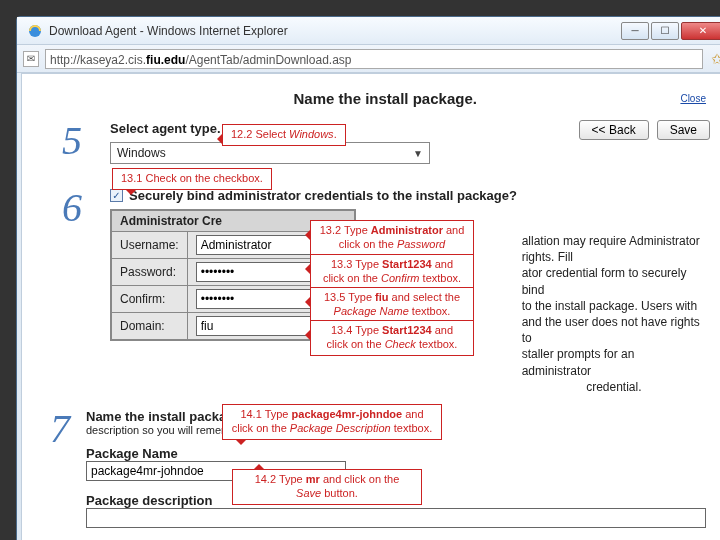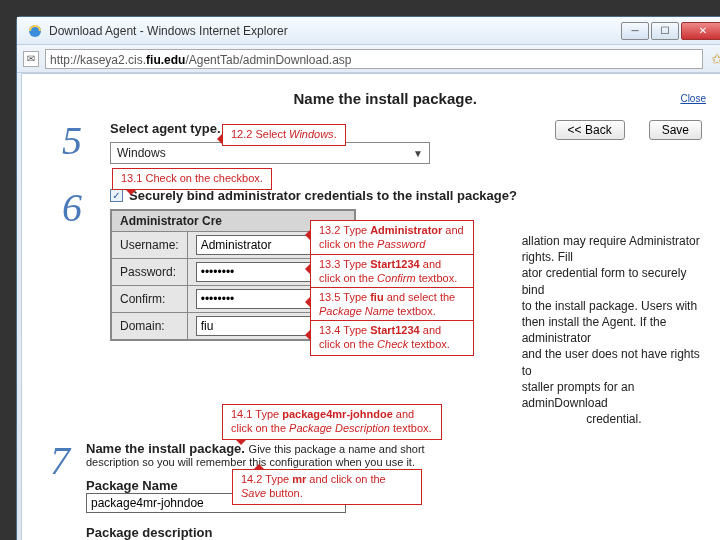--- a/index.html
+++ b/index.html
@@ -40,21 +40,21 @@
   .url-box .host { color:#000; font-weight:600; }
   .star-icon { width:16px;height:16px;color:#c93;font-size:14px;text-align:center;}
   .content {
     background: #fff; margin: 0 4px 4px 4px; height: 472px;
     border: 1px solid #c0cedd; padding: 10px 20px 0 28px;
     position: relative; overflow: hidden;
   }
   .header-row { display:flex; align-items:center; margin: 6px 0 14px 0; }
   .header-title { flex:1; text-align:center; font-size:15px; font-weight:700; color:#222; }
   .close-link { color:#1a4aa8; font-size:10px; text-decoration:underline; cursor:pointer; }
-  .top-buttons { position:absolute; top:46px; right:24px; display:flex; gap:24px; }
+  .top-buttons { position:absolute; top:46px; right:16px; display:flex; gap:8px; }
   .btn {
     font-size:12px; padding:2px 12px; background:linear-gradient(#fefefe,#e6e6e6);
     border:1px solid #888; border-radius:3px; cursor:pointer;
   }
   .step { display:flex; align-items:flex-start; gap:16px; margin-bottom:14px; }
   .step-num {
     font-family: Georgia, "Times New Roman", serif;
     font-style: italic; font-size: 40px; color: #4a7ab8;
     text-shadow: 1px 1px 0 #fff; width: 44px; text-align:center; line-height:1;
   }
@@ -83,21 +83,21 @@
   .pkg-section .label-bold { font-size:13px; }
   .pkg-desc-inline { font-size:11px; }
   .text-input {
     background:#fff; border:1px solid #666; height:20px; font-size:12px; padding:1px 4px; width:260px;
   }
   .wide-input { width: 620px; }
 
   .callout {
     position:absolute; z-index:50;
     border:1px solid #c22; background:#fff; color:#c22;
-    font-size:11px; padding:3px 8px; line-height:1.25; text-align:left;
+    font-size:11px; padding:3px 8px; line-height:1.25; text-align:center;
   }
   .callout b { font-weight:700; }
   .callout i { font-style:italic; }
   .callout::after {
     content:""; position:absolute; width:0;height:0;
     border:6px solid transparent;
   }
   .tail-bottom::after { bottom:-12px; left:12px; border-top-color:#c22; }
   .tail-left::after   { left:-12px; top:8px; border-right-color:#c22; }
   .tail-top::after    { top:-12px; left:20px; border-bottom-color:#c22; }
@@ -182,23 +182,22 @@
             <tr>
               <td>Domain:</td>
               <td><input class="cred-input" value="fiu" style=""></td>
             </tr>
           </tbody>
             </table>
           <div class="cred-desc" style="position:relative; padding-left:150px; padding-top:24px;">
             <div>allation may require Administrator rights. Fill</div>
             <div>ator credential form to securely bind</div>
             <div>to the install package. Users with</div>
-            <div>then install the Agent. If the administrator</div>
             <div>and the user does not have rights to</div>
-            <div>staller prompts for an adminDownload</div>
+            <div>staller prompts for an administrator</div>
             <div style="text-align:center">credential.</div>
           </div>
         </div>
       </div>
     </div>
 
     <div class="step pkg-section" style="margin-top:8px;">
       <div class="step-num">7</div>
       <div class="step-body">
         <div>

